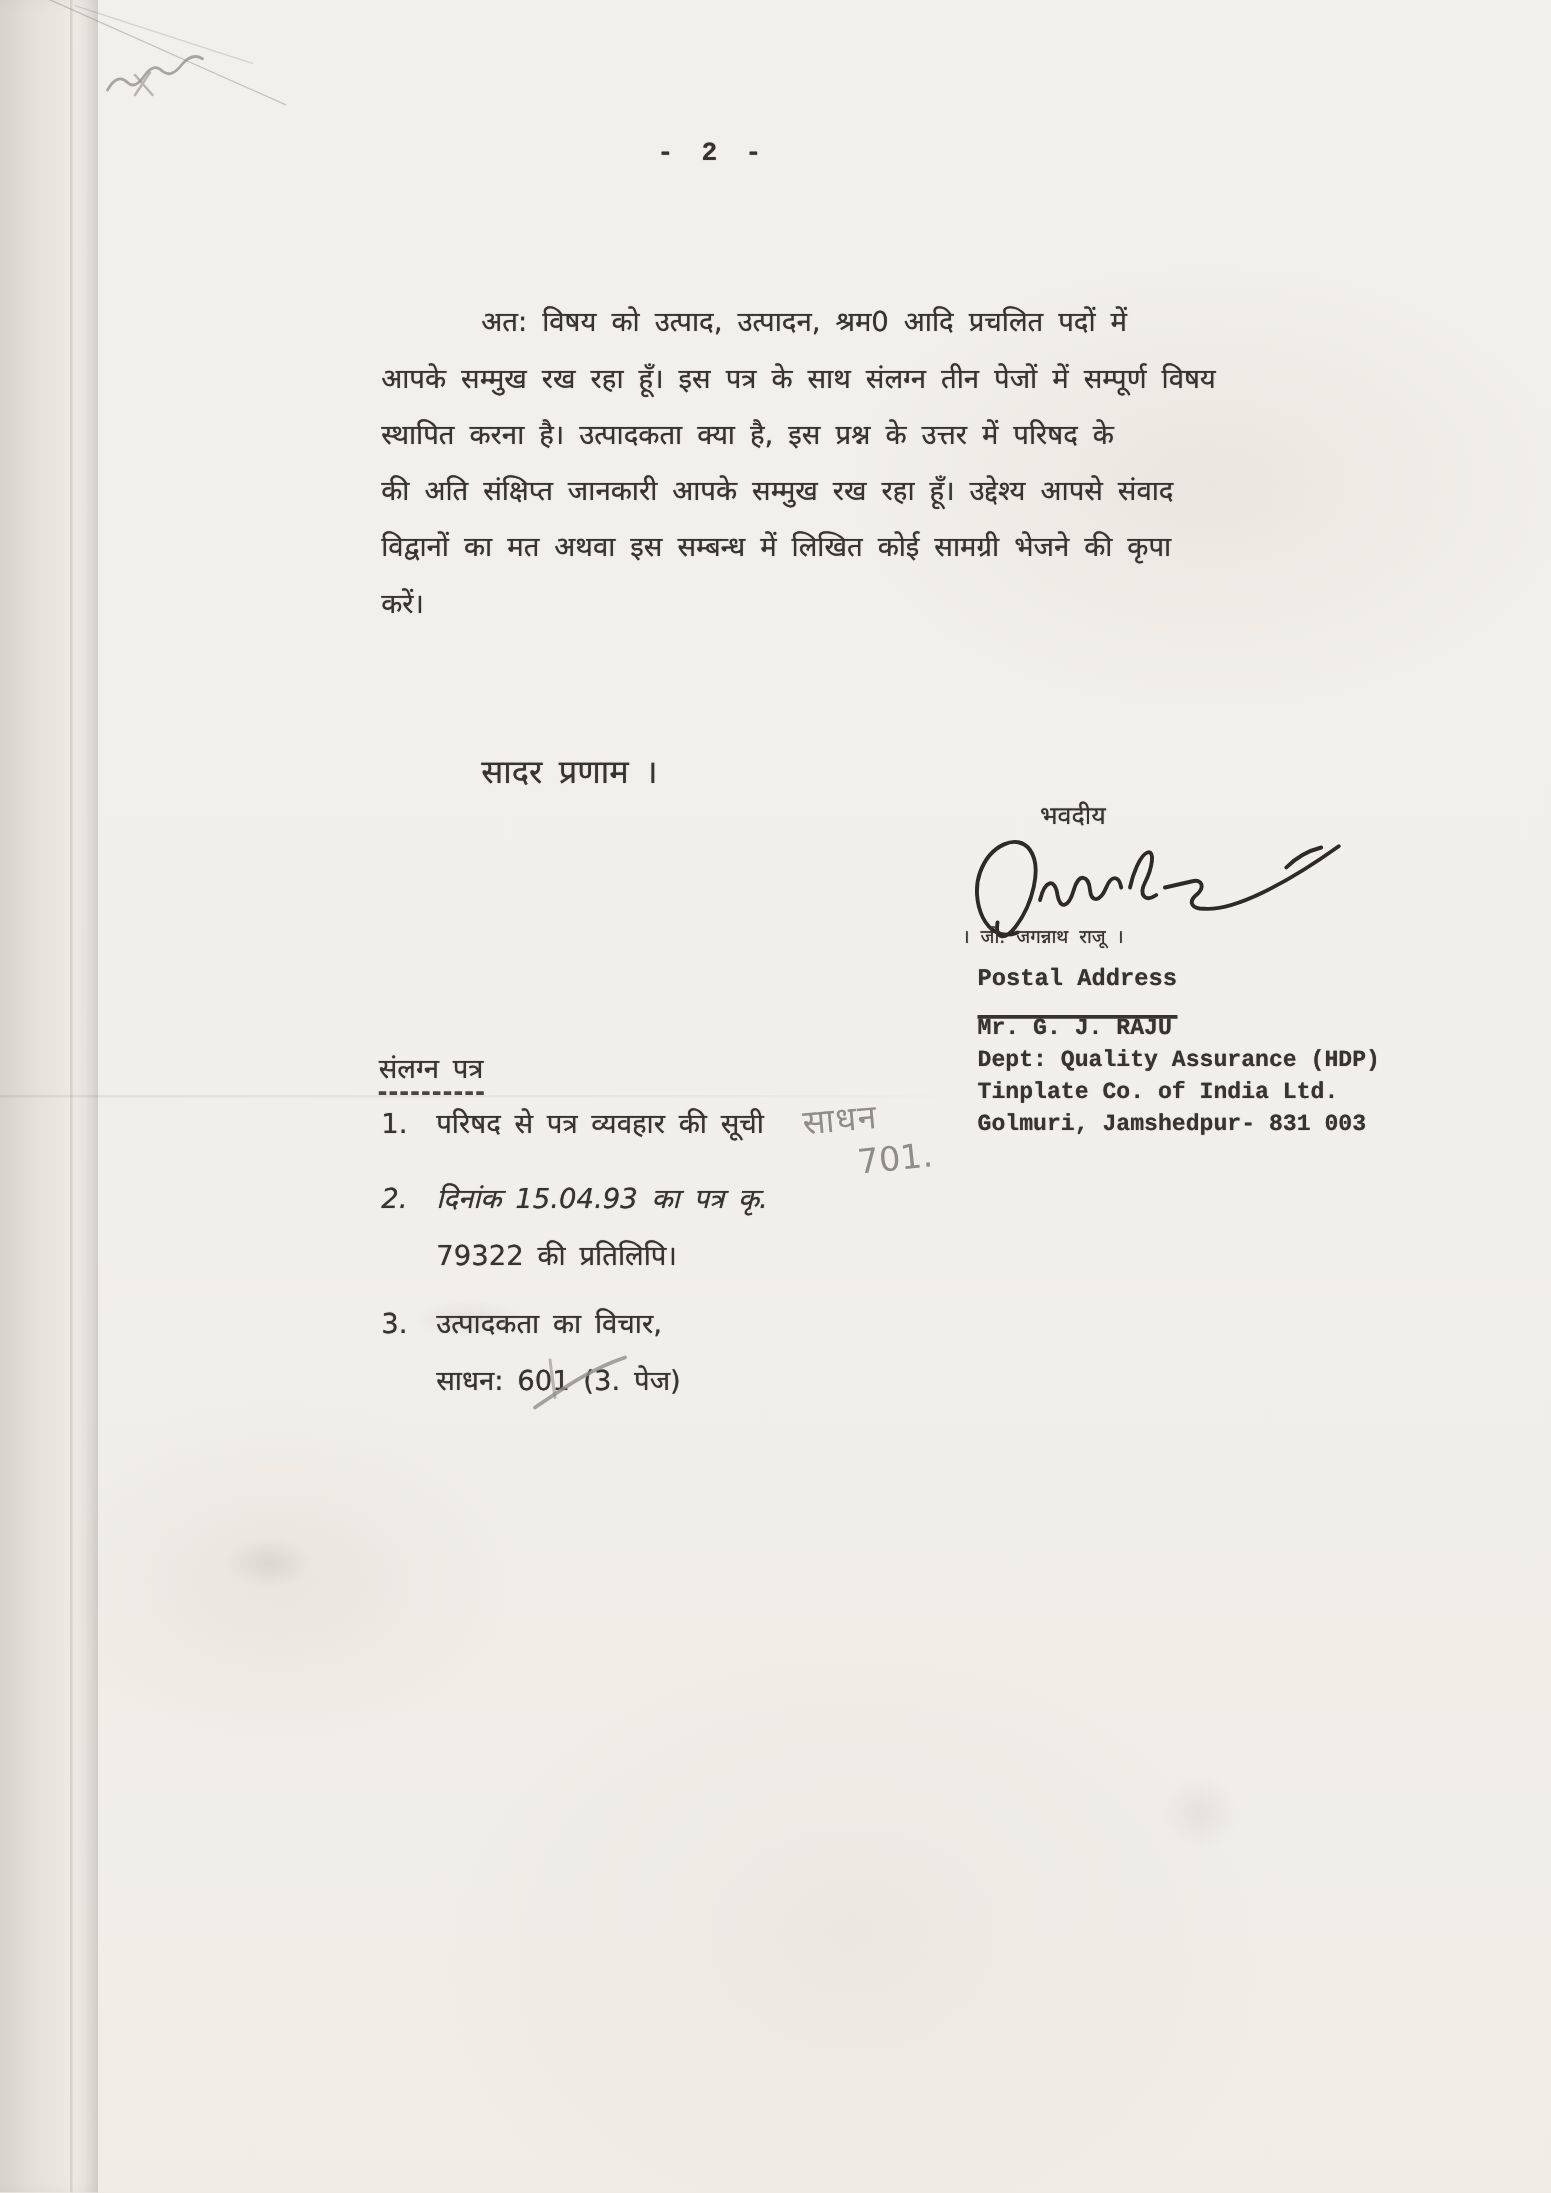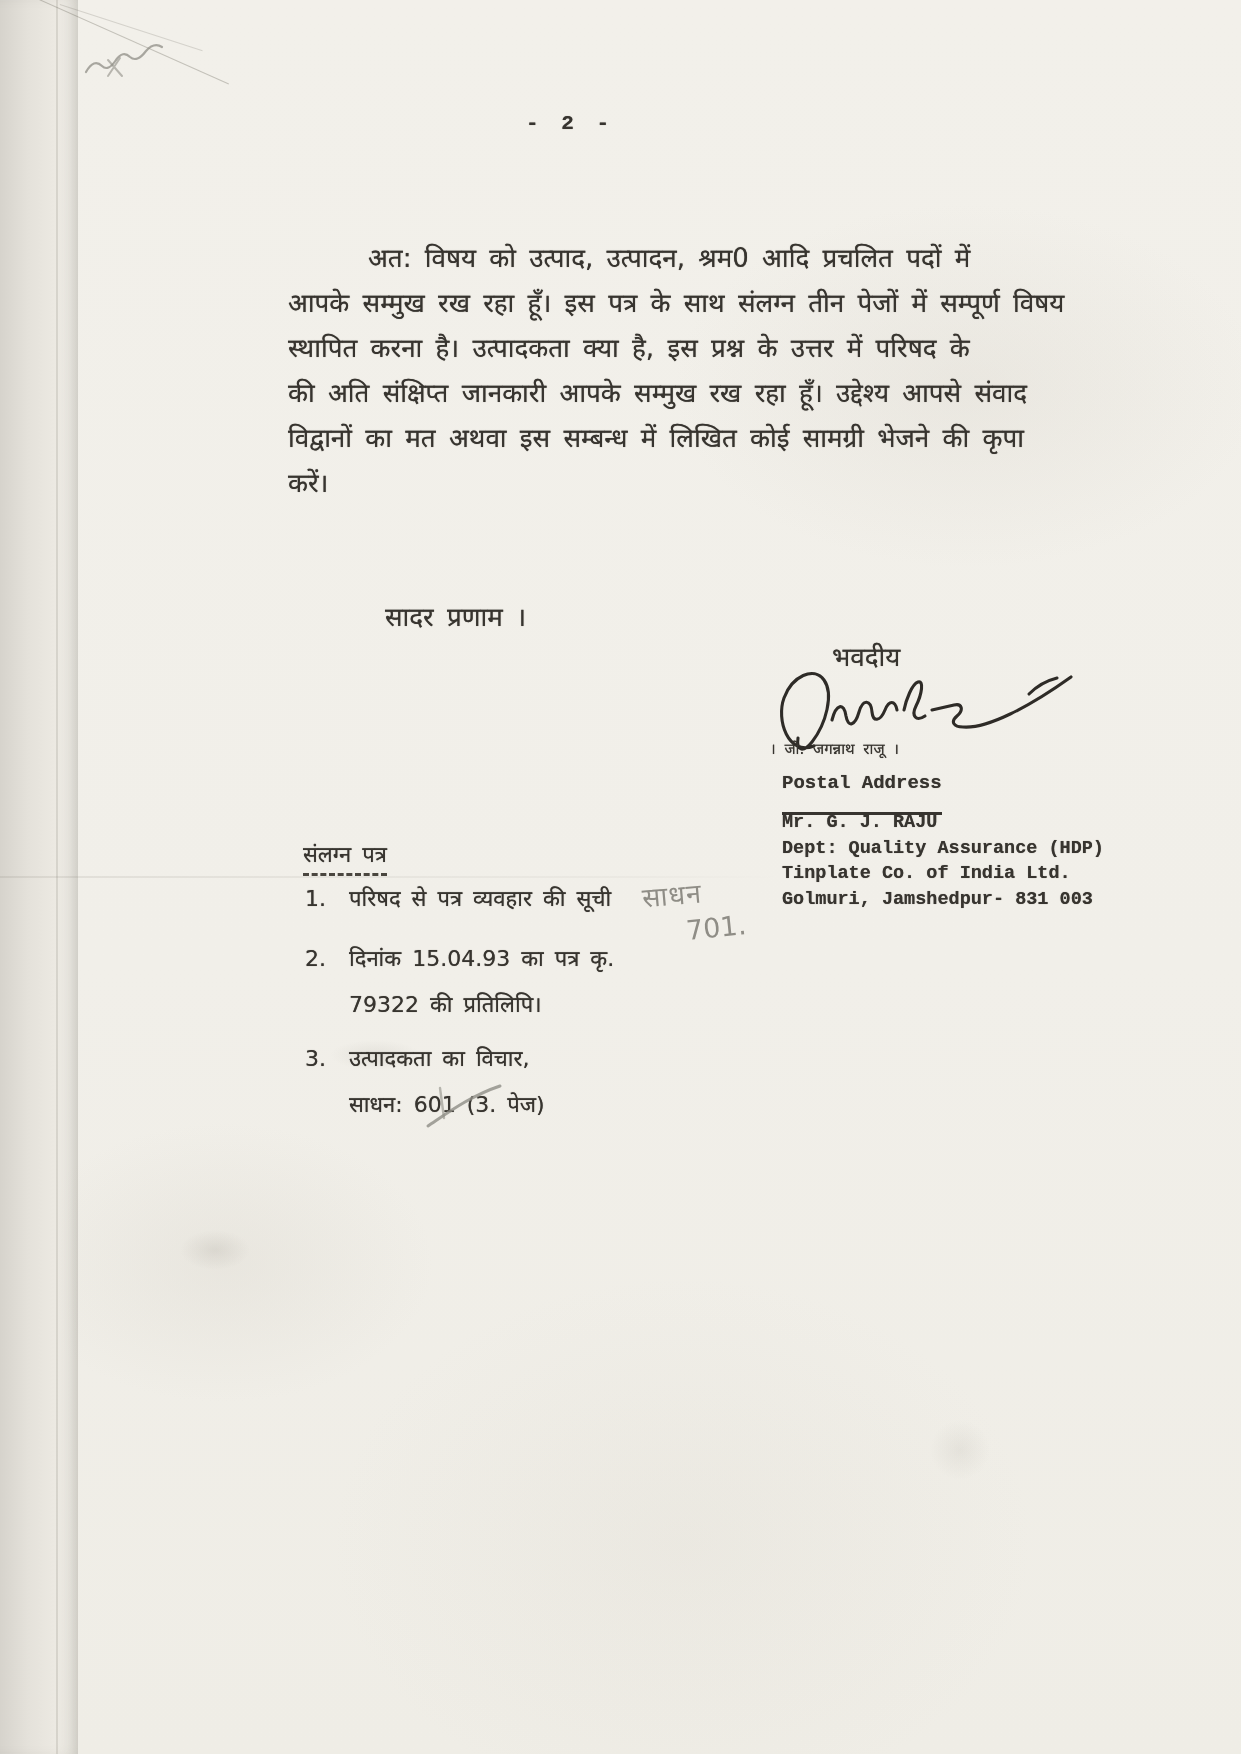--- a/index.html
+++ b/index.html
@@ -27,24 +27,24 @@
   .crease-mid{position:absolute;left:0;top:876px;width:780px;height:2px;background:linear-gradient(90deg,rgba(120,115,105,0.14),rgba(120,115,105,0.05) 80%,rgba(0,0,0,0));}
   .smudge{position:absolute;border-radius:50%;}
 
   .ink{color:#37342f;text-shadow:0 0 0.7px rgba(52,48,42,0.75);}
   .deva{font-family:"DejaVu Sans",sans-serif;}
   .mono{font-family:"Liberation Mono","DejaVu Sans Mono",monospace;}
   .pencil{color:#8f8d86;font-family:"DejaVu Sans",sans-serif;}
 
   .page-number{position:absolute;top:112px;left:470px;width:200px;text-align:center;
     font-size:21px;letter-spacing:5px;font-weight:bold;}
-  .para{position:absolute;top:236px;left:288px;width:800px;font-size:26px;line-height:45px;word-spacing:5px;white-space:nowrap;}
+  .para{position:absolute;top:236px;left:305px;width:800px;font-size:22px;line-height:45px;word-spacing:5px;white-space:nowrap;}
   .para .indent{padding-left:80px;}
   .salutation{position:absolute;top:598px;left:385px;font-size:26px;word-spacing:5px;}
-  .valediction{position:absolute;top:638px;left:832px;font-size:26px;}
+  .valediction{position:absolute;top:638px;left:832px;font-size:20px;}
   .signature{position:absolute;top:658px;left:752px;width:368px;height:108px;}
   .sender-name{position:absolute;top:738px;left:770px;font-size:15px;word-spacing:4px;}
   .postal-label{position:absolute;top:772px;left:782px;font-size:19px;font-weight:bold;
     border-bottom:3px solid #37342f;padding-bottom:18px;}
   .address{position:absolute;top:810px;left:782px;font-size:18.5px;line-height:25.5px;font-weight:bold;white-space:nowrap;}
   .encl-heading{position:absolute;top:838px;left:303px;font-size:22px;
     border-bottom:3px dashed #4a463f;padding-bottom:5px;word-spacing:4px;}
   .encl-item{position:absolute;font-size:22px;word-spacing:4px;white-space:nowrap;}
   .encl-num{display:inline-block;width:44px;}
   .encl-cont{position:absolute;font-size:22px;word-spacing:4px;white-space:nowrap;}
@@ -109,21 +109,21 @@
 
 <div class="encl-heading ink deva">संलग्न पत्र</div>
 
 <div class="encl-item ink deva" style="top:882px;left:305px;">
   <span class="encl-num">1.</span><span>परिषद से पत्र व्यवहार की सूची</span>
 </div>
 
 <div class="hand-word pencil">साधन</div>
 <div class="hand-num pencil">701.</div>
 
-<div class="encl-item ink deva" style="top:942px;left:305px;">
+<div class="encl-item ink deva" style="top:942px;left:305px;font-style:italic;">
   <span class="encl-num">2.</span><span>दिनांक 15.04.93 का पत्र कृ.</span>
 </div>
 <div class="encl-cont ink deva" style="top:988px;left:349px;">79322 की प्रतिलिपि।</div>
 
 <div class="encl-item ink deva" style="top:1042px;left:305px;">
   <span class="encl-num">3.</span><span>उत्पादकता का विचार,</span>
 </div>
 <div class="encl-cont ink deva" style="top:1088px;left:349px;">साधन: 601 (3. पेज)</div>
 
 <svg class="pencil-stroke" viewBox="0 0 96 56">

